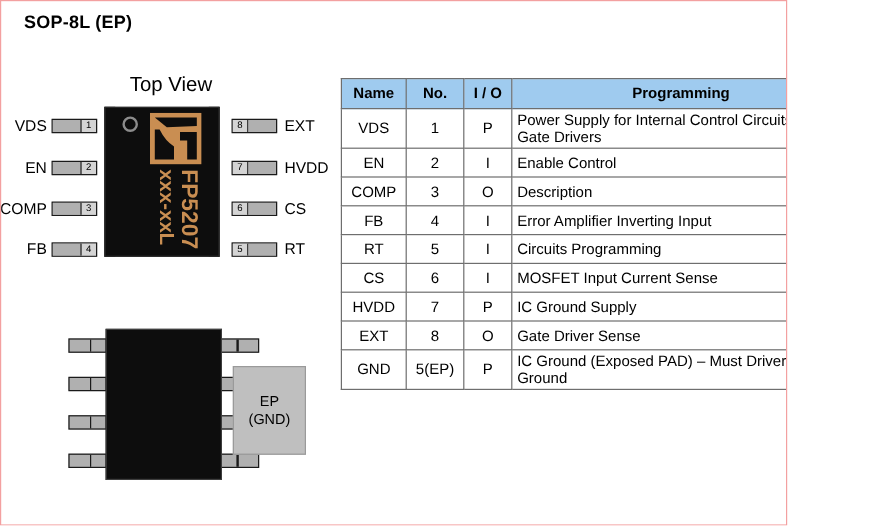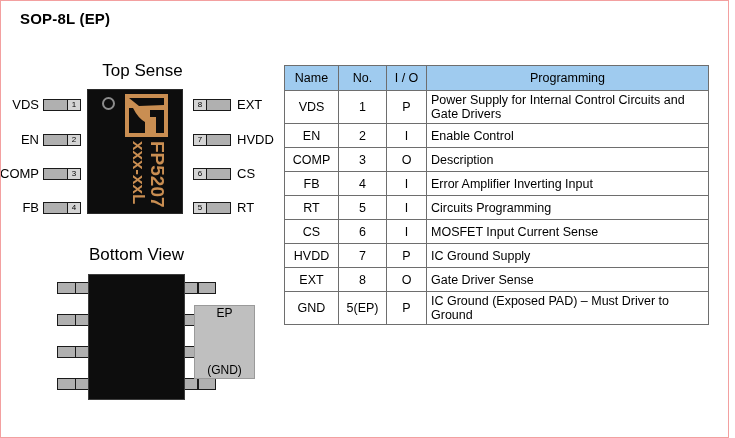--- a/index.html
+++ b/index.html
@@ -5,21 +5,21 @@
   html, body {
     margin: 0;
     padding: 0;
     background: #ffffff;
   }
   body {
     font-family: "Liberation Sans", sans-serif;
   }
   #page {
     position: relative;
-    width: 729px;
+    width: 656px;
     height: 438px;
     background: #ffffff;
     border: 1px solid #f3a0a0;
     box-sizing: border-box;
     overflow: hidden;
   }
 
   
   #pkg-title {
     position: absolute;
@@ -173,21 +173,21 @@
     left: 105px;
     top: 30px;
     width: 61px;
     height: 74px;
     background: #bfbfbf;
     border: 1px solid #9a9a9a;
     box-sizing: border-box;
     display: flex;
     flex-direction: column;
     align-items: center;
-    justify-content: space-between;
+    justify-content: center;
     line-height: 15px;
   }
   #bv-ep span { font-size: 12px; color: #000; }
   .bv-lead {
     position: absolute;
     width: 32px;
     height: 12px;
     background: #b0b0b0;
     border: 1.5px solid #1a1a1a;
     box-sizing: border-box;
@@ -215,21 +215,21 @@
     color: #000;
   }
   #pin-table th, #pin-table td {
     border: 1px solid #6e6e6e;
     padding: 2px 4px;
     font-weight: normal;
     vertical-align: middle;
   }
   #pin-table thead th {
     background: #9fcbef;
-    font-weight: normal;
+    font-weight: bold;
     text-align: center;
     height: 20px;
     font-size: 12.5px;
   }
   #pin-table td.c-name,
   #pin-table td.c-no,
   #pin-table td.c-io {
     text-align: center;
   }
   #pin-table td.c-desc {
@@ -242,21 +242,21 @@
   .col-io { width: 40px; }
   .col-desc { width: 282px; }
 </style>
 </head>
 <body>
 
 <div id="page">
 
   <div id="pkg-title">SOP-8L (EP)</div>
 
-  <div class="view-caption" id="top-view-caption">Top Sense</div>
+  <div class="view-caption" id="top-view-caption">Top View</div>
 
   <div id="topview">
 
     <div class="lead left" style="left:42px; top:16px;">
       <span class="lead-fill"></span>
       <span class="pin-num">1</span>
     </div>
     <div class="pin-label l" style="left:0px; top:14px; width:38px;">VDS</div>
 
     <div class="lead left" style="left:42px; top:51px;">
@@ -313,21 +313,20 @@
     </div>
     <div class="pin-label r" style="left:236px; top:83px; width:60px;">CS</div>
 
     <div class="lead right" style="left:192px; top:119px;">
       <span class="pin-num">5</span>
       <span class="lead-fill"></span>
     </div>
     <div class="pin-label r" style="left:236px; top:117px; width:60px;">RT</div>
   </div>
 
-  <div class="view-caption" id="bottom-view-caption">Bottom View</div>
 
   <div id="bottomview">
     <div class="bv-lead left" style="left:56px; top:13px;"></div>
     <div class="bv-lead left" style="left:56px; top:45px;"></div>
     <div class="bv-lead left" style="left:56px; top:77px;"></div>
     <div class="bv-lead left" style="left:56px; top:109px;"></div>
 
     <div class="bv-lead right" style="left:183px; top:13px;"></div>
     <div class="bv-lead right" style="left:183px; top:45px;"></div>
     <div class="bv-lead right" style="left:183px; top:77px;"></div>

